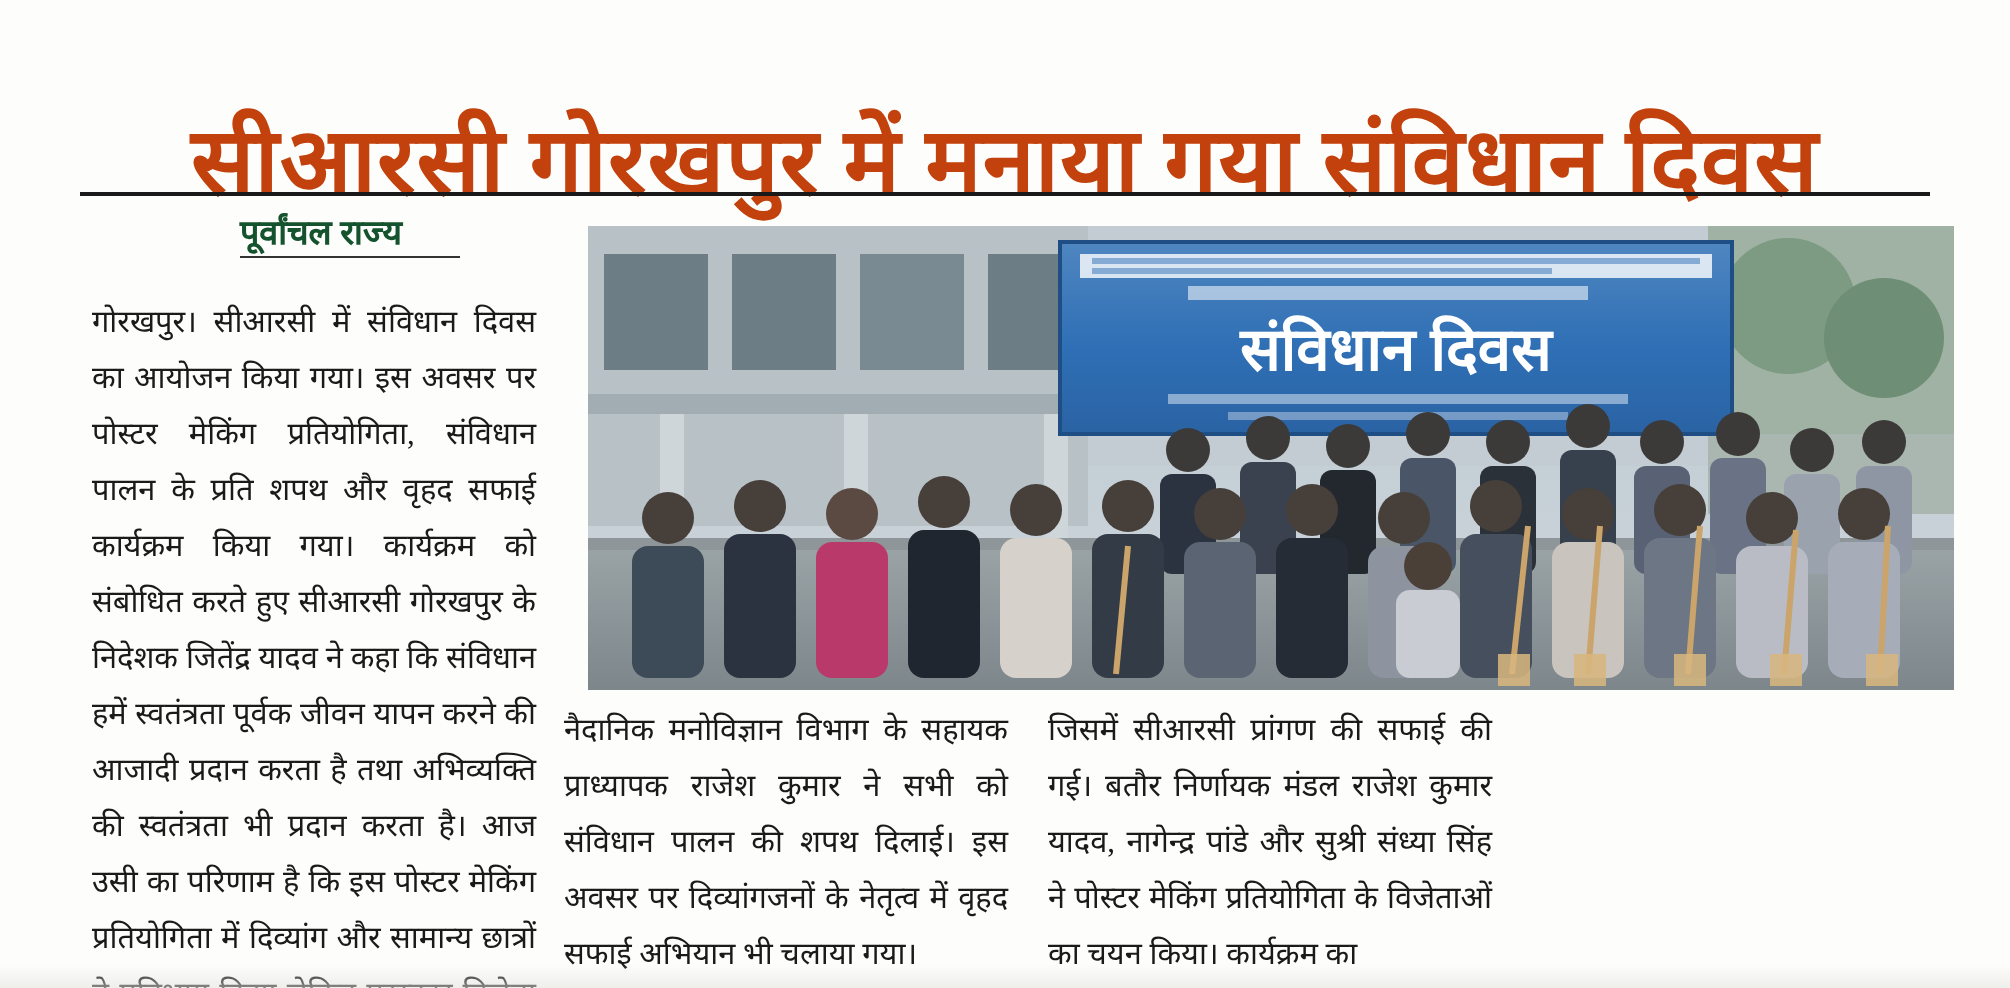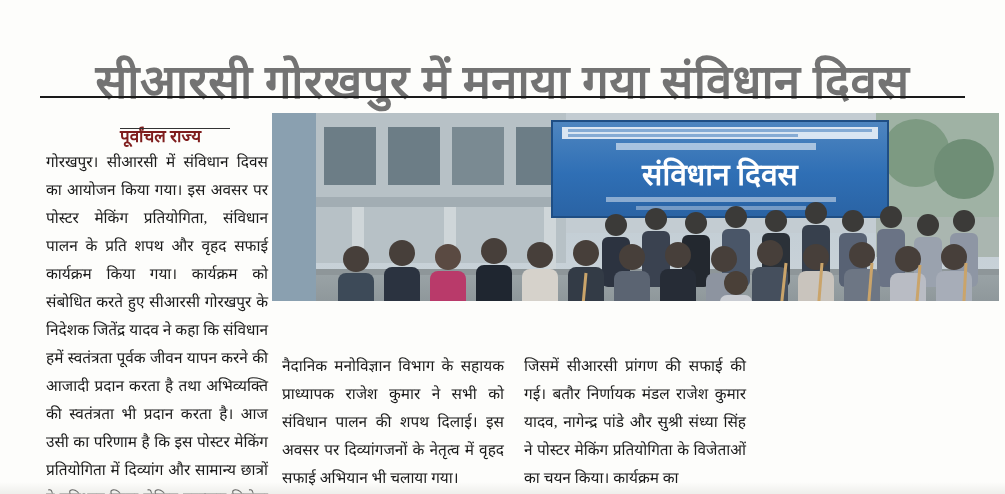--- a/index.html
+++ b/index.html
@@ -20,43 +20,42 @@
   .headline {
     position: absolute;
     left: 0;
     top: 26px;
     width: 1005px;
     text-align: center;
     font-family: "Liberation Serif", serif;
     font-weight: bold;
     font-size: 47px;
     line-height: 1.1;
-    color: #737373;
+    color: #c2410c;
     letter-spacing: 0.5px;
     white-space: nowrap;
   }
   .rule {
     position: absolute;
     left: 40px;
     top: 96px;
     width: 925px;
     height: 2px;
     background: #1a1a1a;
   }
 
   
   .kicker {
     position: absolute;
     left: 120px;
     top: 104px;
     font-family: "Liberation Serif", serif;
     font-weight: bold;
     font-size: 17px;
-    color: #7f1d1d;
-    margin-top: 20px;
+    color: #14532d;
   }
   .kicker-underline {
     position: absolute;
     left: 120px;
     top: 128px;
     width: 110px;
     height: 1px;
     background: #333333;
   }
 
@@ -73,28 +72,27 @@
     text-align: justify;
     text-justify: inter-word;
   }
   .dateline {
     font-weight: normal;
   }
 
   
   .photo {
     position: absolute;
-    left: 272px;
+    left: 294px;
     top: 113px;
     width: 683px;
-    height: 188px;
+    height: 232px;
     overflow: hidden;
     background: #8aa0b0;
     border: 0;
-    padding-left: 44px;
   }
   .photo svg { display: block; }
 
   
   .body-col {
     position: absolute;
     top: 352px;
     width: 222px;
     font-family: "Liberation Serif", serif;
     font-size: 15.4px;

